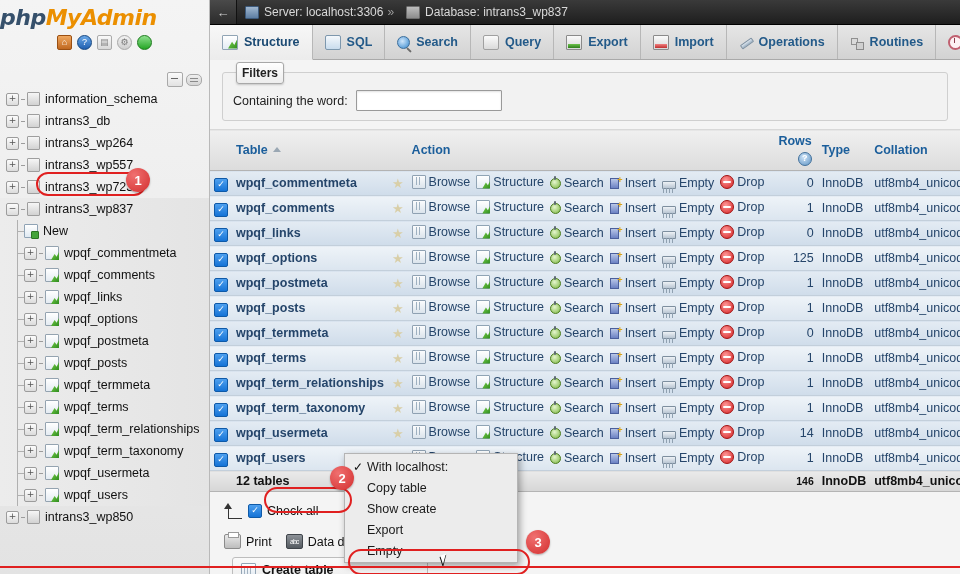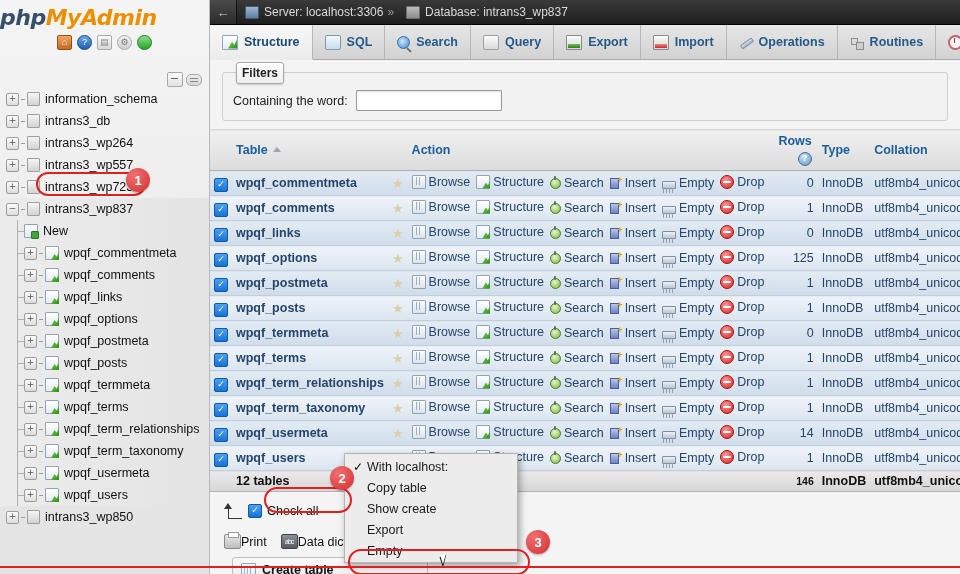--- a/index.html
+++ b/index.html
@@ -215,21 +215,21 @@
   #belowtable{padding:6px 0 0 8px;position:relative;}
   #arrowrow{display:flex;align-items:center;gap:6px;height:26px;padding-left:6px;}
   .uparrow{
     width:18px;height:16px;position:relative;
   }
   .uparrow:before{content:"";position:absolute;left:4px;top:4px;width:1px;height:12px;background:#333;}
   .uparrow:after{content:"";position:absolute;left:4px;bottom:0;width:14px;height:1px;background:#333;}
   .uptip{position:absolute;left:0px;top:0px;width:0;height:0;border-left:4px solid transparent;border-right:4px solid transparent;border-bottom:6px solid #333;}
   #checkall{display:flex;align-items:center;gap:5px;font-size:12.5px;color:#111;}
   #printrow{display:flex;align-items:center;gap:14px;padding:10px 0 0 6px;font-size:12.5px;color:#111;}
-  #printrow .itm{display:flex;align-items:flex-end;}
+  #printrow .itm{display:flex;align-items:flex-end;gap:5px;}
   .pi{width:15px;height:13px;position:relative;flex:0 0 auto;}
   .pi-print{background:linear-gradient(#e9e9e9,#bdbdbd);border:1px solid #8b8b8b;border-radius:2px;}
   .pi-print:after{content:"";position:absolute;left:3px;top:-3px;width:9px;height:4px;background:#fff;border:1px solid #9a9a9a;}
   .pi-dict{background:linear-gradient(#8d9298,#555b61);border:1px solid #3f444a;border-radius:2px;color:#fff;font-size:7px;line-height:13px;text-align:center;letter-spacing:-1px;}
   #createbox{
     margin:8px 0 0 14px;border:1px solid #bdbdbd;border-radius:3px;
     background:linear-gradient(#fafafa,#ececec);
     width:196px;height:26px;display:flex;align-items:center;gap:6px;padding:0 8px;
     font-weight:bold;font-size:12.5px;color:#111;box-sizing:border-box;
   }

